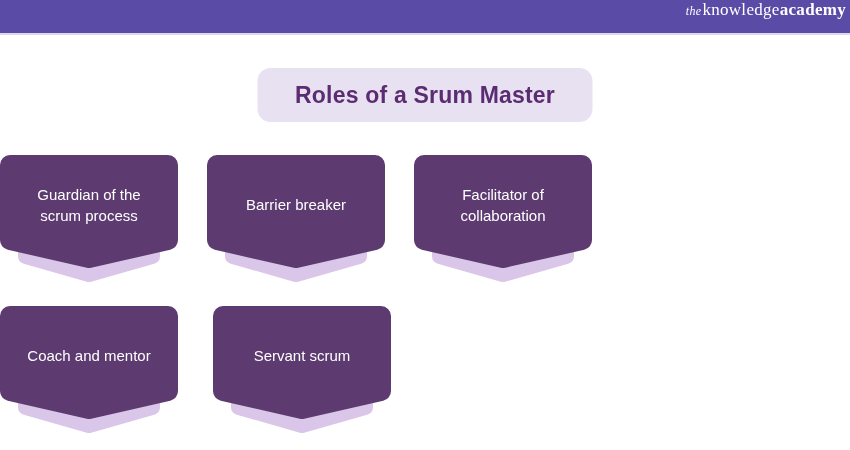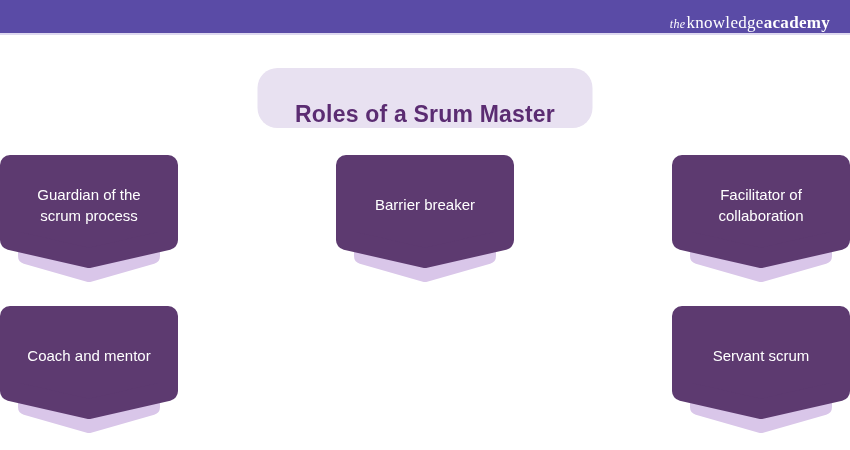--- a/index.html
+++ b/index.html
@@ -18,23 +18,23 @@
   
   .topbar {
     position: absolute;
     top: 0; left: 0;
     width: 100%;
     height: 35px;
     background: #5A4BA6;
     border-bottom: 2px solid #DED9F0;
     box-sizing: border-box;
     display: flex;
-    align-items: flex-end;
+    align-items: flex-start;
     justify-content: flex-end;
-    padding-right: 20px;
+    padding-right: 4px;
   }
   .logo {
     color: #ffffff;
     font-family: "Liberation Serif", serif;
     font-size: 17px;
     letter-spacing: 0.3px;
     white-space: nowrap;
   }
   .logo-the {
     font-style: italic;
@@ -44,41 +44,41 @@
   .logo-academy {
     font-weight: bold;
   }
   
   .title-pill {
     position: absolute;
     top: 68px;
     left: 50%;
     transform: translateX(-50%);
     width: 335px;
-    height: 60px;
+    height: 54px;
     background: #E8E1F1;
-    border-radius: 20px;
+    border-radius: 13px;
     display: flex;
-    align-items: flex-end;
+    align-items: center;
     justify-content: center;
     color: #5B2C72;
     font-size: 23px;
     font-weight: bold;
     letter-spacing: 0.2px;
   }
   
   .row {
     position: absolute;
     left: 0;
     width: 100%;
     display: flex;
-    justify-content: space-between;
+    justify-content: flex-start;
   }
   .row-top { top: 155px; gap: 29px; }
-  .row-bottom { top: 306px; gap: 27px; }
+  .row-bottom { top: 306px; gap: 35px; }
   .card {
     position: relative;
     width: 178px;
     height: 128px;
   }
   .card svg {
     position: absolute;
     top: 0; left: 0;
     width: 178px;
     height: 128px;

